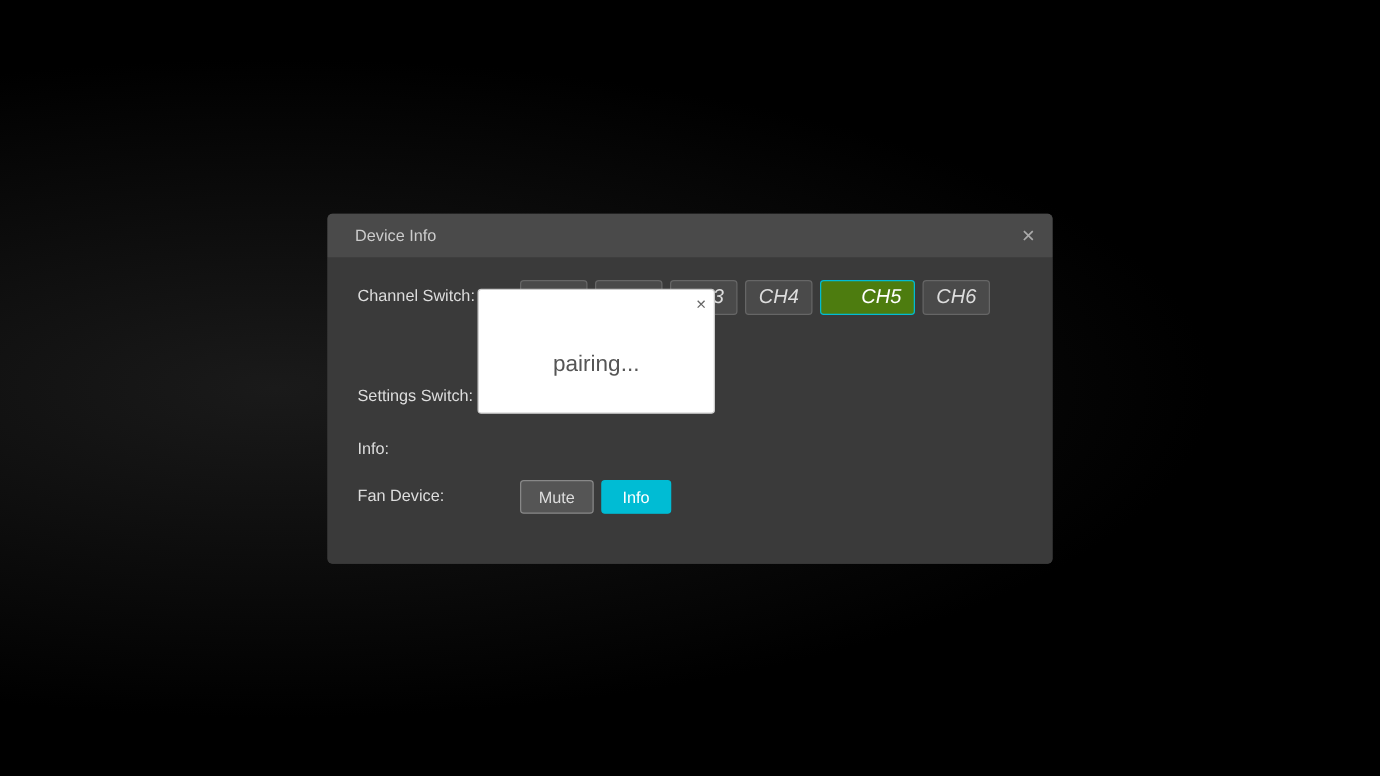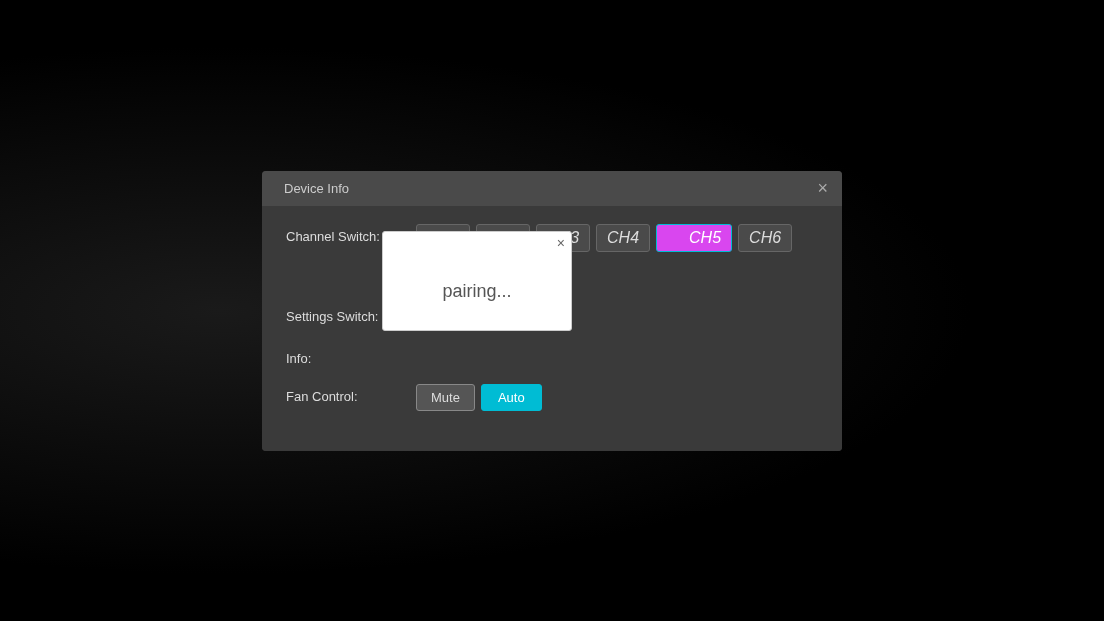--- a/index.html
+++ b/index.html
@@ -95,21 +95,21 @@
       border-radius: 3px;
       background: #4a4a4a;
       color: #ddd;
       cursor: pointer;
       min-width: 40px;
       text-align: right;
       font-style: italic;
     }
 
     .ch-btn.active {
-      background: #d946ef;
+      background: #4d7c0f;
       border-color: #00bcd4;
       color: #fff;
       padding-left: 32px;
     }
 
     .fn-btn {
       padding: 4px 12px;
       font-size: 12px;
       border: 1.5px solid #00bcd4;
       border-radius: 3px;
@@ -218,24 +218,24 @@
       <div class="row-content">
         <button class="fn-btn">Transmitter</button>
       </div>
     </div>
 
     <div class="row">
       <div class="row-label">Info:</div>
     </div>
 
     <div class="row">
-      <div class="row-label">Fan Control:</div>
+      <div class="row-label">Fan Device:</div>
       <div class="row-content">
         <button class="mute-btn">Mute</button>
-        <button class="auto-btn">Auto</button>
+        <button class="auto-btn">Info</button>
       </div>
     </div>
 
   </div>
 
   <div class="pairing-popup">
     <div class="pairing-popup-header">
       <span class="pairing-close">×</span>
     </div>
     <div class="pairing-body">pairing...</div>

